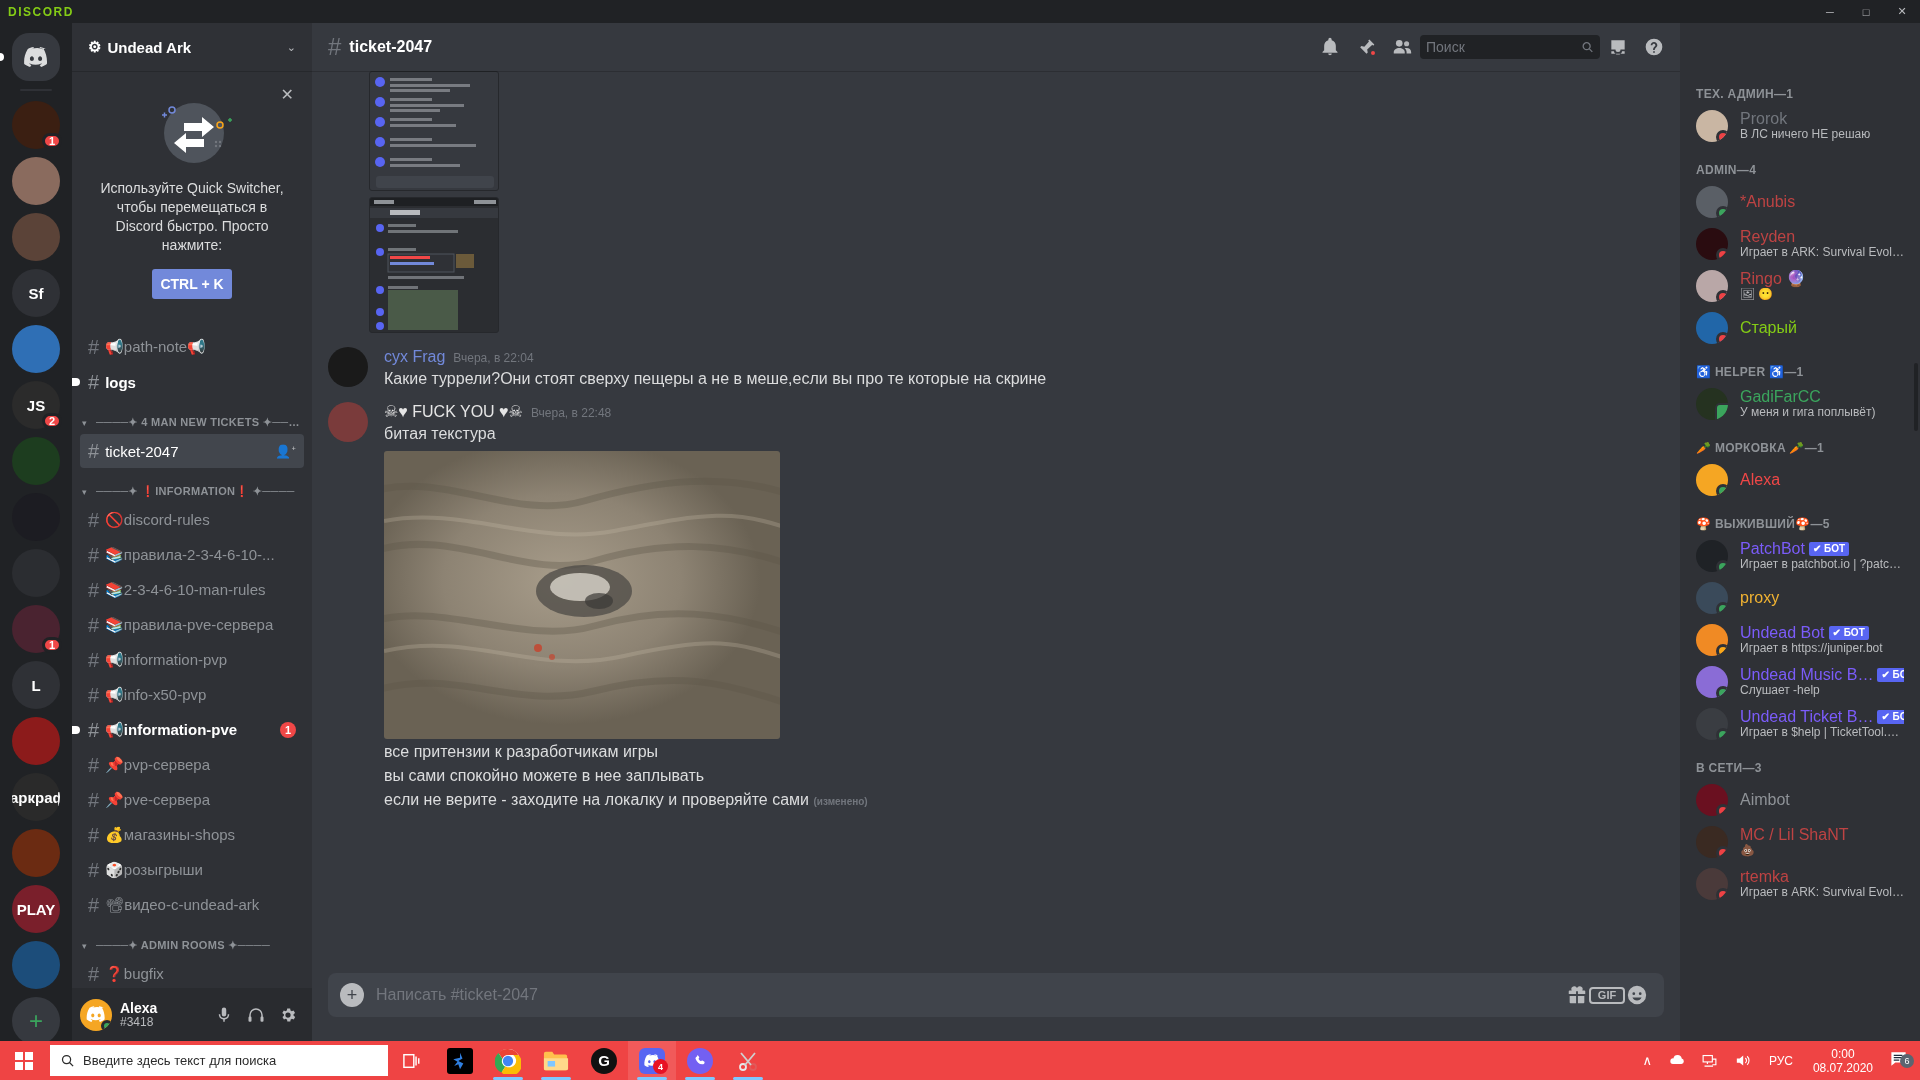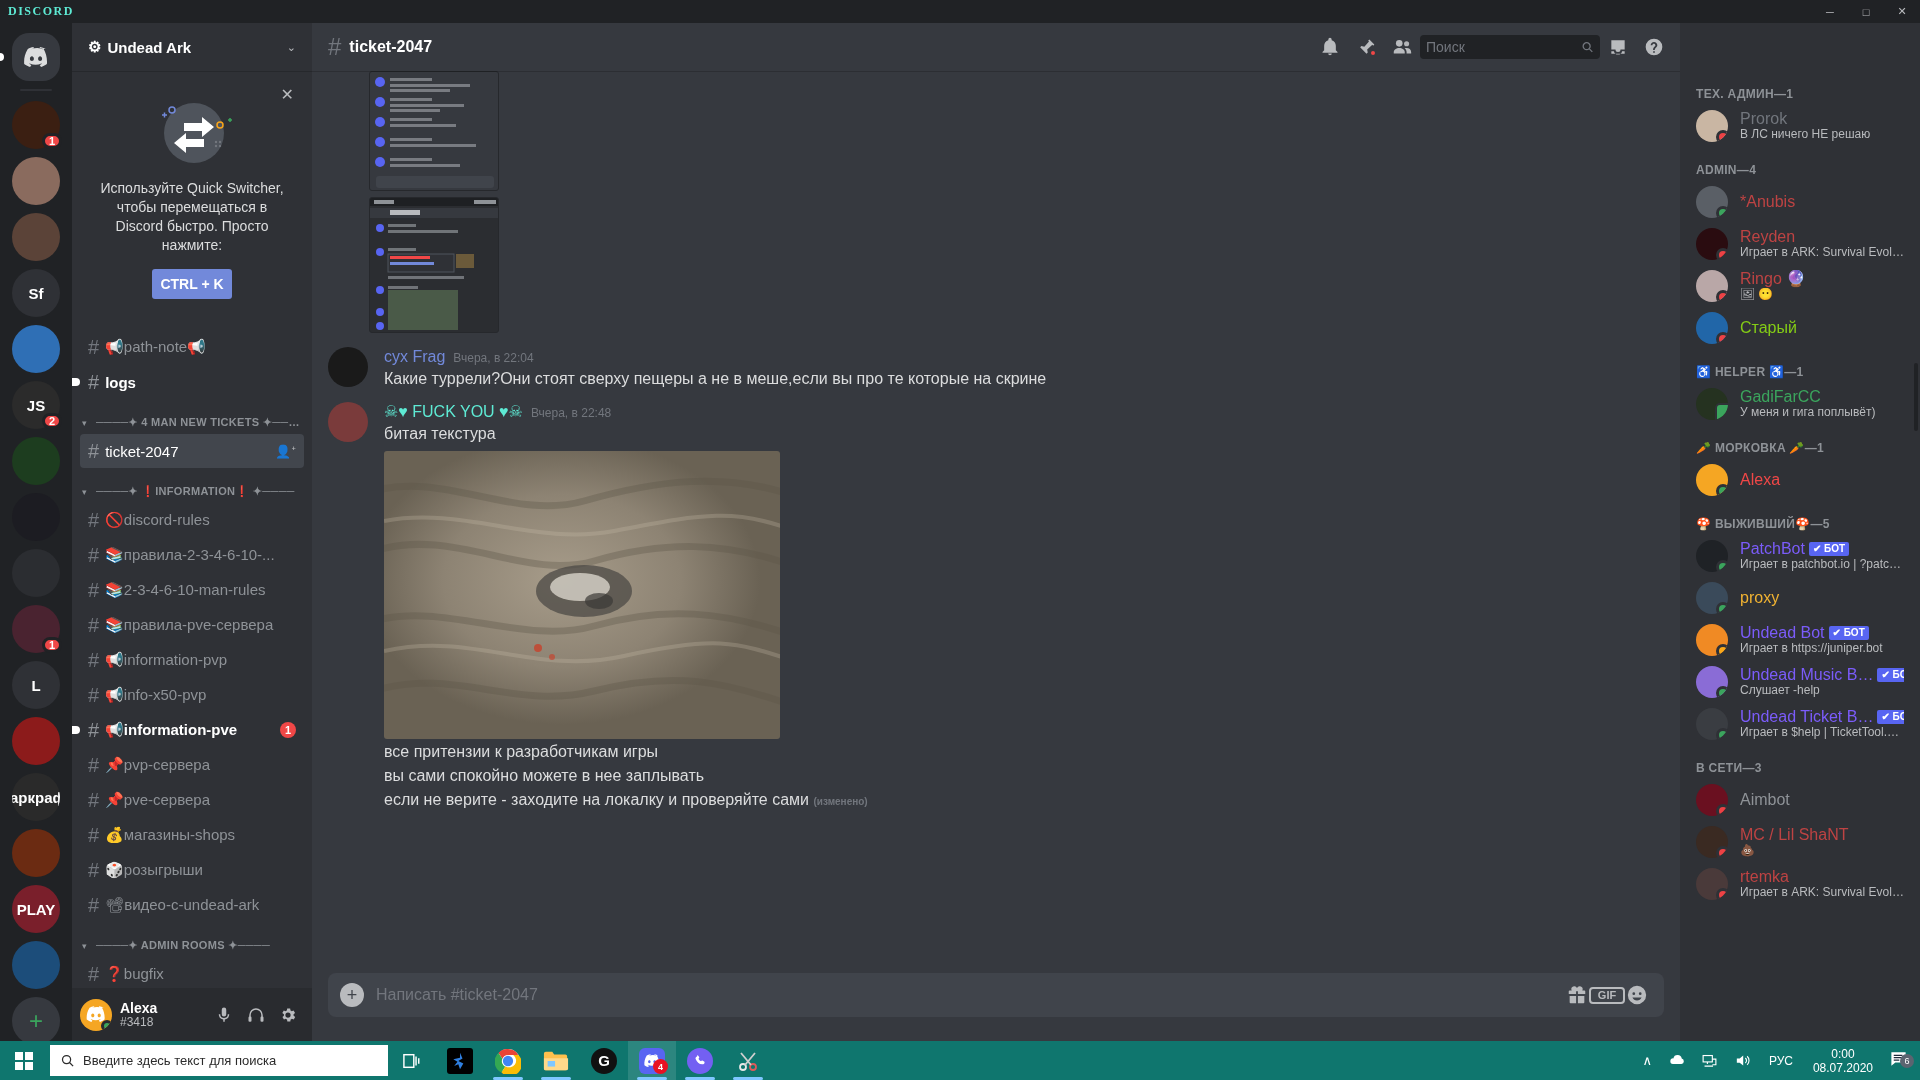--- a/index.html
+++ b/index.html
@@ -12,22 +12,22 @@
     -webkit-font-smoothing: antialiased;
   }
   .app { position: relative; width: 1920px; height: 1080px; }
 
   
   .titlebar {
     position: absolute; top: 0; left: 0; width: 1920px; height: 23px;
     background: #202225; display: flex; align-items: center;
   }
   .titlebar .logo-text {
-    color: #5eead4; font-size: 12px; font-weight: bold; letter-spacing: 1.5px;
-    margin-left: 8px; font-family: Liberation Serif, serif;
+    color: #84cc16; font-size: 12px; font-weight: bold; letter-spacing: 1.5px;
+    margin-left: 8px; font-family: Liberation Sans, sans-serif;
   }
   .win-controls { position: absolute; right: 0; top: 0; display: flex; height: 23px; }
   .win-btn { width: 36px; height: 23px; display: flex; align-items: center; justify-content: center;
              color: #b9bbbe; font-size: 11px; }
 
   
   .guild-rail {
     position: absolute; left: 0; top: 23px; width: 72px; height: 1018px;
     background: #202225; padding-top: 6px; overflow: hidden;
   }
@@ -152,21 +152,21 @@
   .member .mstatus.mobile { background: transparent; border: none; right: -3px; bottom: -3px; width: 14px; height: 18px;
                             border-radius: 3px; background: #3ba55d; box-shadow: 0 0 0 2px #2f3136; }
   .member .minfo { min-width: 0; flex: 1; line-height: 1.15; }
   .member .mname { font-size: 16px; font-weight: 500; white-space: nowrap; overflow: hidden;
                    text-overflow: ellipsis; display: flex; align-items: center; gap: 4px; }
   .member .mact { color: #b9bbbe; font-size: 12px; white-space: nowrap; overflow: hidden; text-overflow: ellipsis; }
   .bot-tag { background: #5865f2; color: #fff; font-size: 10px; font-weight: bold; border-radius: 2px;
              padding: 1px 4px; line-height: 12px; display: inline-flex; align-items: center; gap: 2px; flex-shrink: 0; }
 
   
-  .taskbar { position: absolute; left: 0; bottom: 0; width: 1920px; height: 39px; background: #0f766e;
+  .taskbar { position: absolute; left: 0; bottom: 0; width: 1920px; height: 39px; background: #ef4444;
              display: flex; align-items: center; }
   .start { width: 48px; height: 39px; display: flex; align-items: center; justify-content: center; cursor: pointer; }
   .tb-search { width: 338px; height: 31px; background: #fff; display: flex; align-items: center; padding: 0 10px;
                margin-left: 2px; cursor: text; }
   .tb-search span { color: #2b2b2b; font-size: 13px; margin-left: 8px; }
   .tb-item { width: 48px; height: 39px; display: flex; align-items: center; justify-content: center;
              position: relative; cursor: pointer; }
   .tb-item.active { background: rgba(255,255,255,.12); }
   .tb-item .under { position: absolute; bottom: 0; width: 30px; height: 3px; background: #7fc7ff; border-radius: 2px; }
   .tb-item .tbadge { position: absolute; right: 8px; bottom: 6px; width: 15px; height: 15px; border-radius: 50%;
@@ -525,21 +525,21 @@
                 <span class="author" style="color:#7289da">cyx Frag</span>
                 <span class="ts">Вчера, в 22:04</span>
               </div>
               <div class="text">Какие туррели?Они стоят сверху пещеры а не в меше,если вы про те которые на скрине</div>
             </div>
           </div>
           <div class="msg">
             <div class="avatar" style="background:#7a3b3b"></div>
             <div class="body">
               <div class="head">
-                <span class="author" style="color:#5eead4">☠♥ FUCK YOU ♥☠</span>
+                <span class="author" style="color:#e5e5e5">☠♥ FUCK YOU ♥☠</span>
                 <span class="ts">Вчера, в 22:48</span>
               </div>
               <div class="text">битая текстура</div>
               <div class="msg-image"><svg width="396" height="288" viewBox="0 0 396 288">
                   <defs>
                     <radialGradient id="rockg" cx="45%" cy="45%">
                       <stop offset="0%" stop-color="#a79c8a"></stop>
                       <stop offset="60%" stop-color="#8d8373"></stop>
                       <stop offset="100%" stop-color="#6a6254"></stop>
                     </radialGradient>

